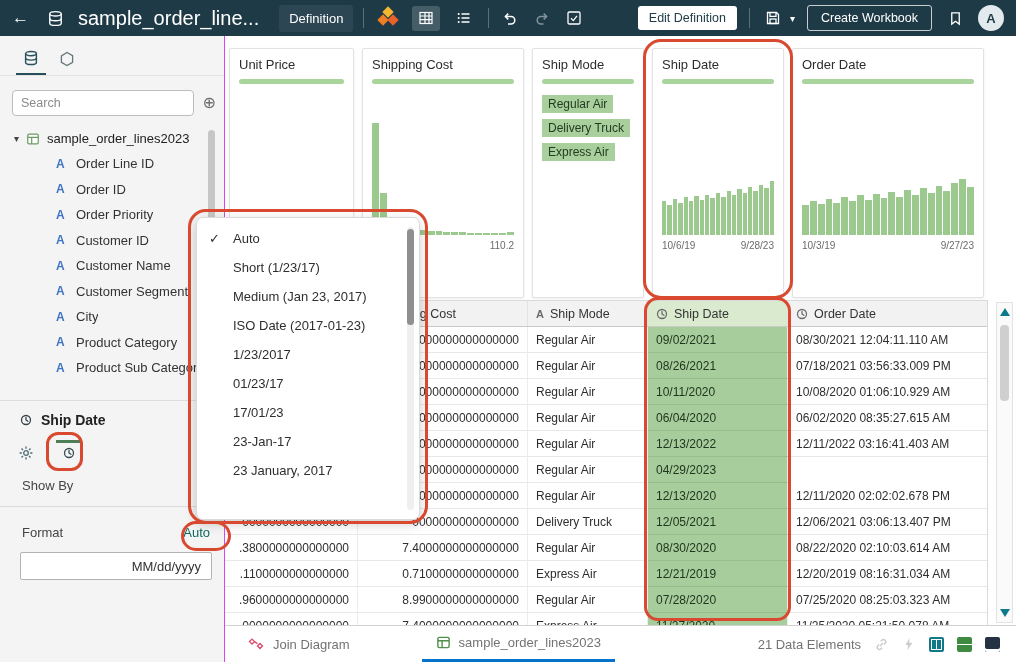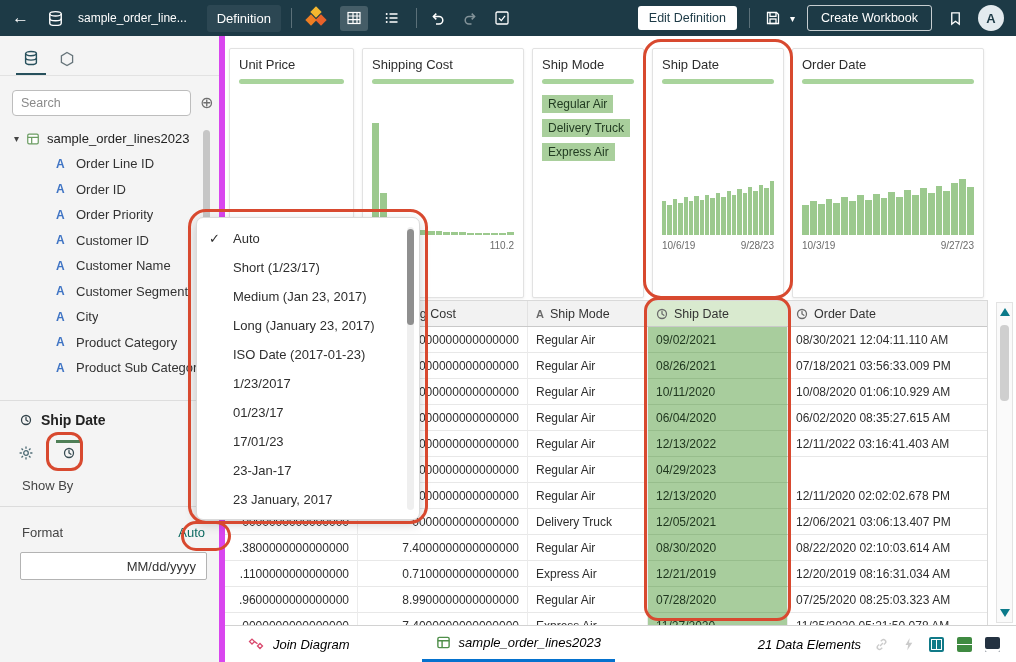--- a/index.html
+++ b/index.html
@@ -6,41 +6,41 @@
   html,body { background:#fff; }
   body { font-family:"Liberation Sans","DejaVu Sans",sans-serif; }
   .screen { position:relative; width:1016px; height:662px; overflow:hidden; background:#fff;
             outline:2px solid #3c3c3c; outline-offset:-2px; }
 
   
   .topbar { position:absolute; top:0; left:0; right:0; height:36px; background:#1d3a46;
             display:flex; align-items:center; padding:0 12px; gap:10px; color:#fff; z-index:10; }
   .tb-back { font-size:17px; width:22px; cursor:pointer; }
   .tb-ic { display:flex; align-items:center; justify-content:center; width:22px; height:22px; }
-  .tb-title { font-size:12px; white-space:nowrap; margin:0 10px 0 2px; }
+  .tb-title { font-size:20px; white-space:nowrap; margin:0 10px 0 2px; }
   .tb-tab { font-size:13px; padding:6px 10px; background:rgba(255,255,255,.07); border-radius:3px; }
   .tb-sep { width:1px; height:20px; background:rgba(255,255,255,.28); }
   .tb-view { width:28px; height:25px; display:flex; align-items:center; justify-content:center; border-radius:3px; }
   .tb-view.active { background:rgba(255,255,255,.18); }
   .dmw { position:relative; width:22px; height:22px; }
   .dm { position:absolute; width:8px; height:8px; transform:rotate(45deg); }
   .dm1 { left:7px; top:1px;  background:#f5b72f; }
   .dm2 { left:2px; top:9px;  background:#ee7e23; }
   .dm3 { left:12px; top:9px; background:#e8622a; }
   .dis { opacity:.45; }
   .btn-light { background:#fff; color:#1d3a46; font-size:12.5px; padding:5px 11px; border:none; border-radius:3px; white-space:nowrap; }
   .btn-outline { background:transparent; color:#fff; border:1px solid rgba(255,255,255,.75); font-size:12.5px; padding:5px 13px; border-radius:3px; white-space:nowrap; }
   .tb-right { margin-left:auto; display:flex; align-items:center; gap:12px; }
   .caret-dn { font-size:10px; margin-left:-6px; }
   .avatar { width:26px; height:26px; border-radius:50%; background:#e3eaee; color:#1d3a46; font-weight:bold;
             font-size:13px; display:flex; align-items:center; justify-content:center; }
 
   
   .sidebar { position:absolute; top:36px; left:0; width:225px; bottom:0; background:#f4f4f4;
-             border-right:6px solid #d946ef; font-size:13px; color:#333; }
+             border-right:1px solid #d946ef; font-size:13px; color:#333; }
   .sb-tabs { display:flex; gap:6px; padding:7px 0 0 16px; border-bottom:1px solid #e2e2e2; height:40px; }
   .sb-tab { width:30px; height:32px; display:flex; align-items:center; justify-content:center; }
   .sb-tab.active { border-bottom:2px solid #27505c; }
   .sb-search { display:flex; align-items:center; gap:9px; padding:14px 8px 6px 12px; }
   .sb-search input { flex:1; height:26px; border:1px solid #bdbdbd; border-radius:4px; background:#fff;
                      padding:0 8px; font-size:12.5px; color:#333; font-family:inherit; }
   .sb-search input::placeholder { color:#8a8a8a; }
   .plus { color:#6f6f6f; font-size:16px; line-height:1; }
   .sb-root { display:flex; align-items:center; gap:7px; padding:9px 4px 5px 14px; color:#222; }
   .caret { color:#444; font-size:10px; }
@@ -100,21 +100,21 @@
           z-index:50; padding:6px 0; }
   .menu-item { position:relative; height:29px; display:flex; align-items:center; padding-left:36px;
                font-size:13px; color:#2e2e2e; white-space:nowrap; }
   .menu-check { position:absolute; left:12px; font-size:13px; color:#2e2e2e; }
   .menu-sb-track { position:absolute; right:5px; top:9px; bottom:9px; width:7px; background:#efefef; border-radius:4px; }
   .menu-sb-thumb { position:absolute; right:5px; top:11px; width:7px; height:96px; background:#8f8f8f; border-radius:4px; }
 
   
   .bottombar { position:absolute; left:225px; right:0; bottom:0; height:37px; background:#fff;
                border-top:1px solid #d2d2d2; display:flex; align-items:center; padding:0 12px;
-               font-size:13px; color:#000000;font-style:italic; }
+               font-size:13px; color:#737373; }
   .bb-item { display:flex; align-items:center; gap:8px; height:100%; padding:0 10px; }
   .bb-tab { border-bottom:3px solid #0572ce; margin-left:62px; padding:0 14px; }
   .bb-right { margin-left:auto; display:flex; align-items:center; gap:13px; padding-right:4px; }
   .sq { width:15px; height:15px; border-radius:2px; }
   .sq1 { border:2px solid #117a88; display:flex; gap:1px; padding:1px; }
   .sq1 i { flex:1; background:#117a88; }
   .sq2 { background:linear-gradient(#3f8a41 45%, #fff 45%, #fff 55%, #3f8a41 55%); }
   .sq3 { background:#243241; box-shadow:inset 0 -3px 0 #fff, inset 0 -5px 0 #243241; }
 
   
@@ -547,24 +547,20 @@
         <div class="menu-item">
           <span class="menu-check"></span>
           <span>Short (1/23/17)</span>
         </div>
         <div class="menu-item">
           <span class="menu-check"></span>
           <span>Medium (Jan 23, 2017)</span>
         </div>
         <div class="menu-item">
           <span class="menu-check"></span>
-          <span>Long (January 23, 2017)</span>
-        </div>
-        <div class="menu-item">
-          <span class="menu-check"></span>
           <span>ISO Date (2017-01-23)</span>
         </div>
         <div class="menu-item">
           <span class="menu-check"></span>
           <span>1/23/2017</span>
         </div>
         <div class="menu-item">
           <span class="menu-check"></span>
           <span>01/23/17</span>
         </div>

